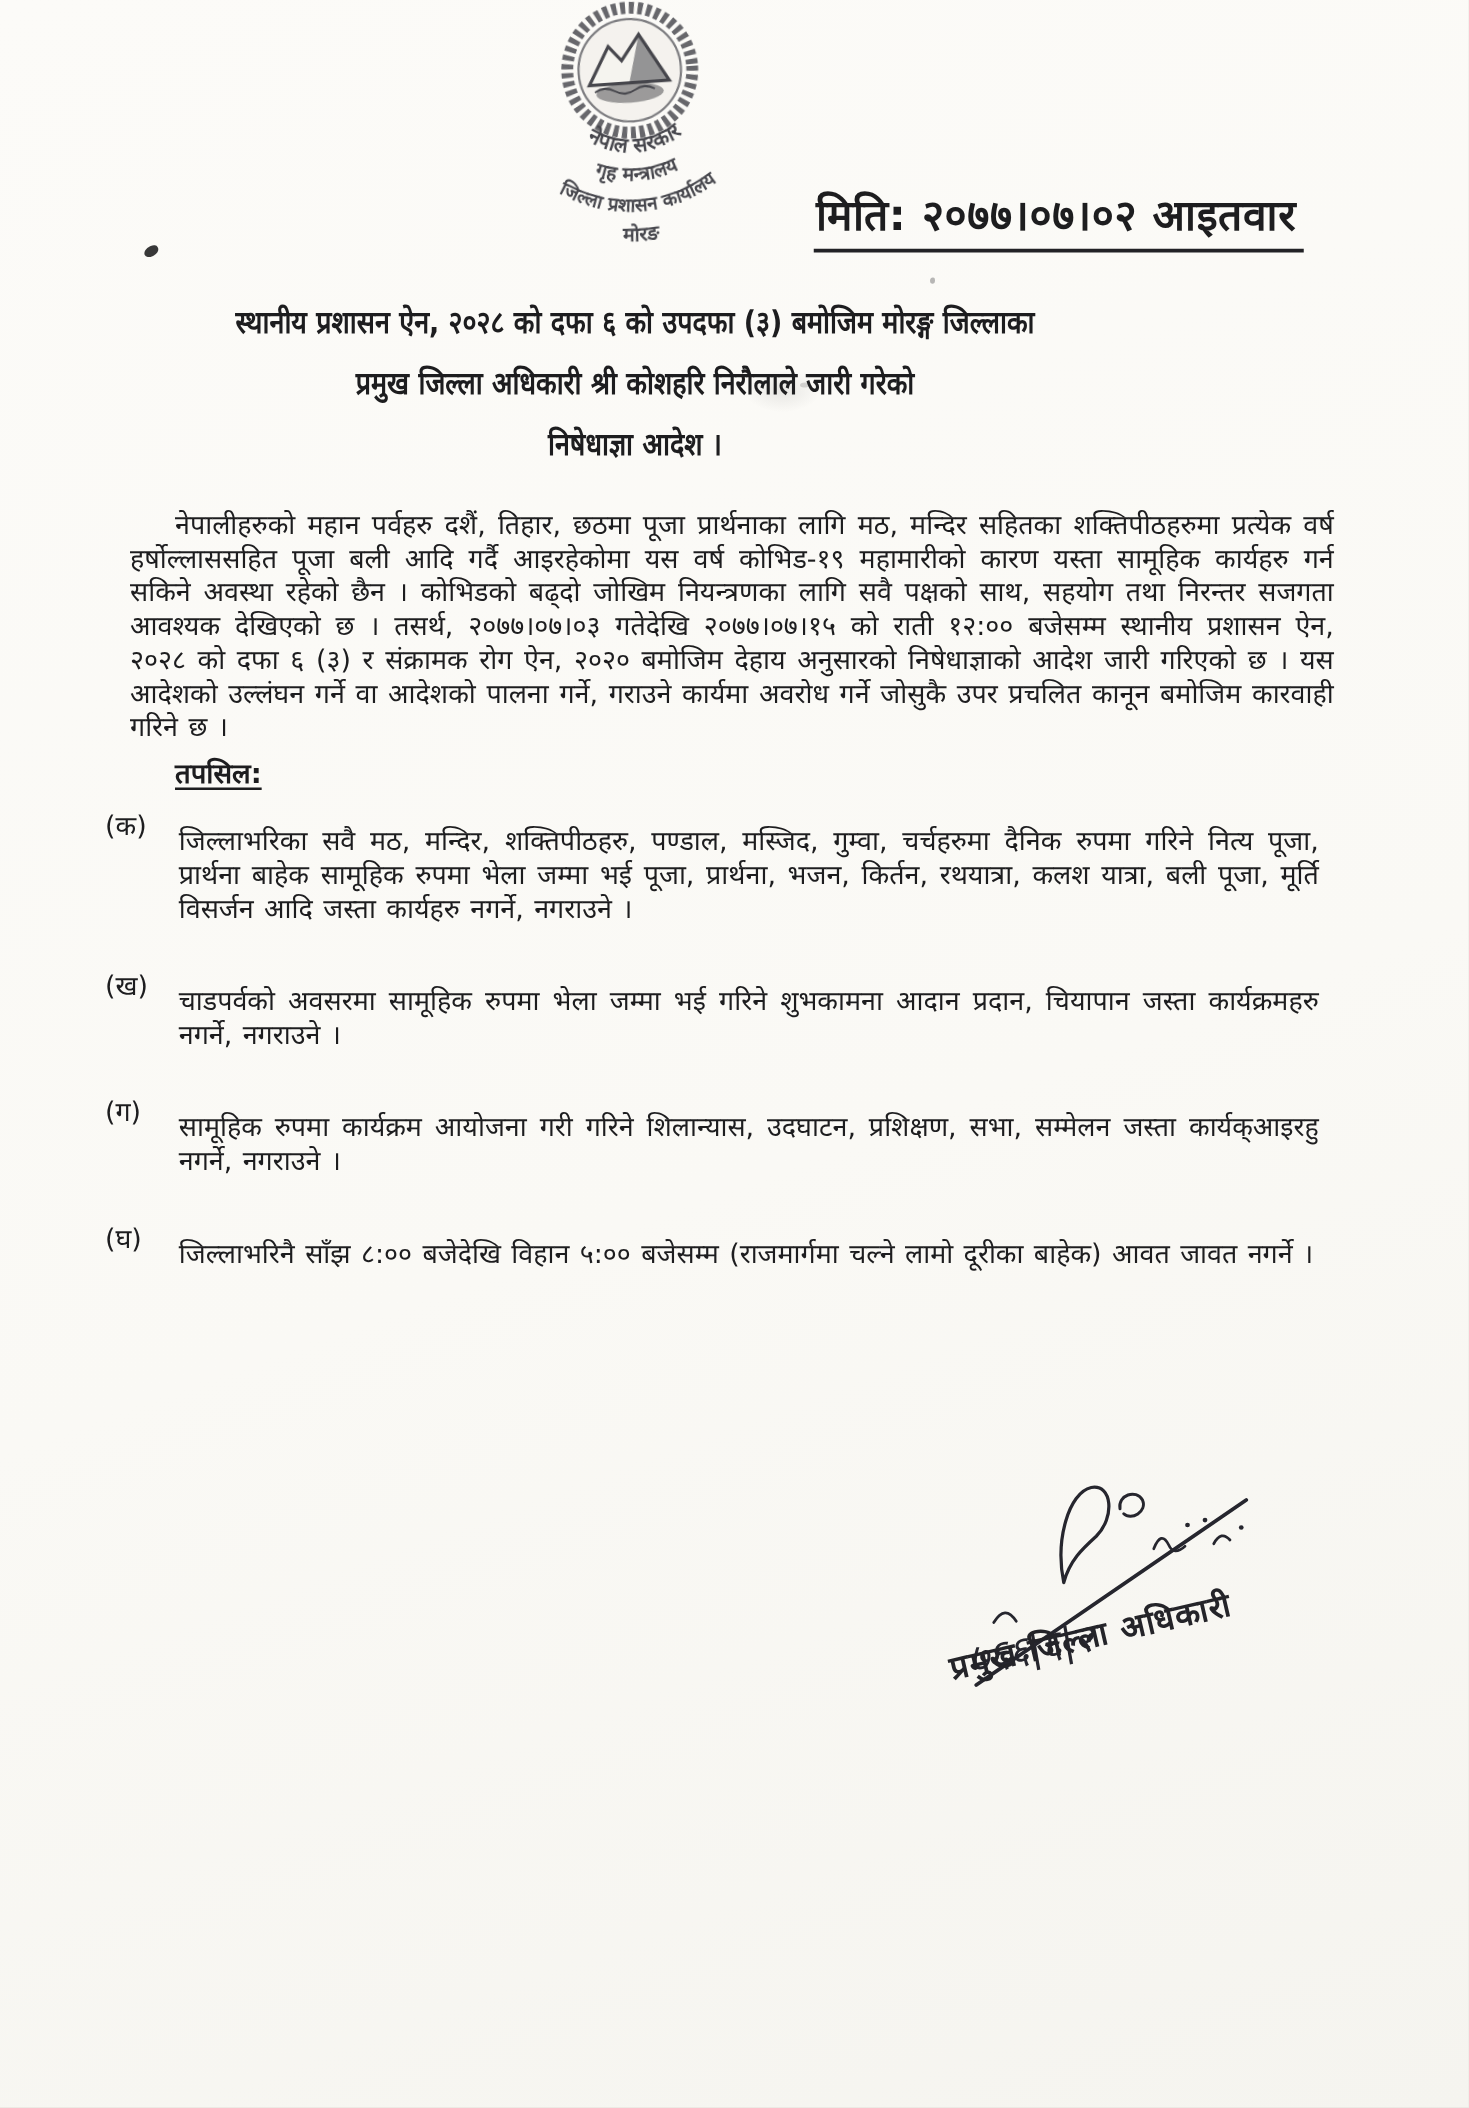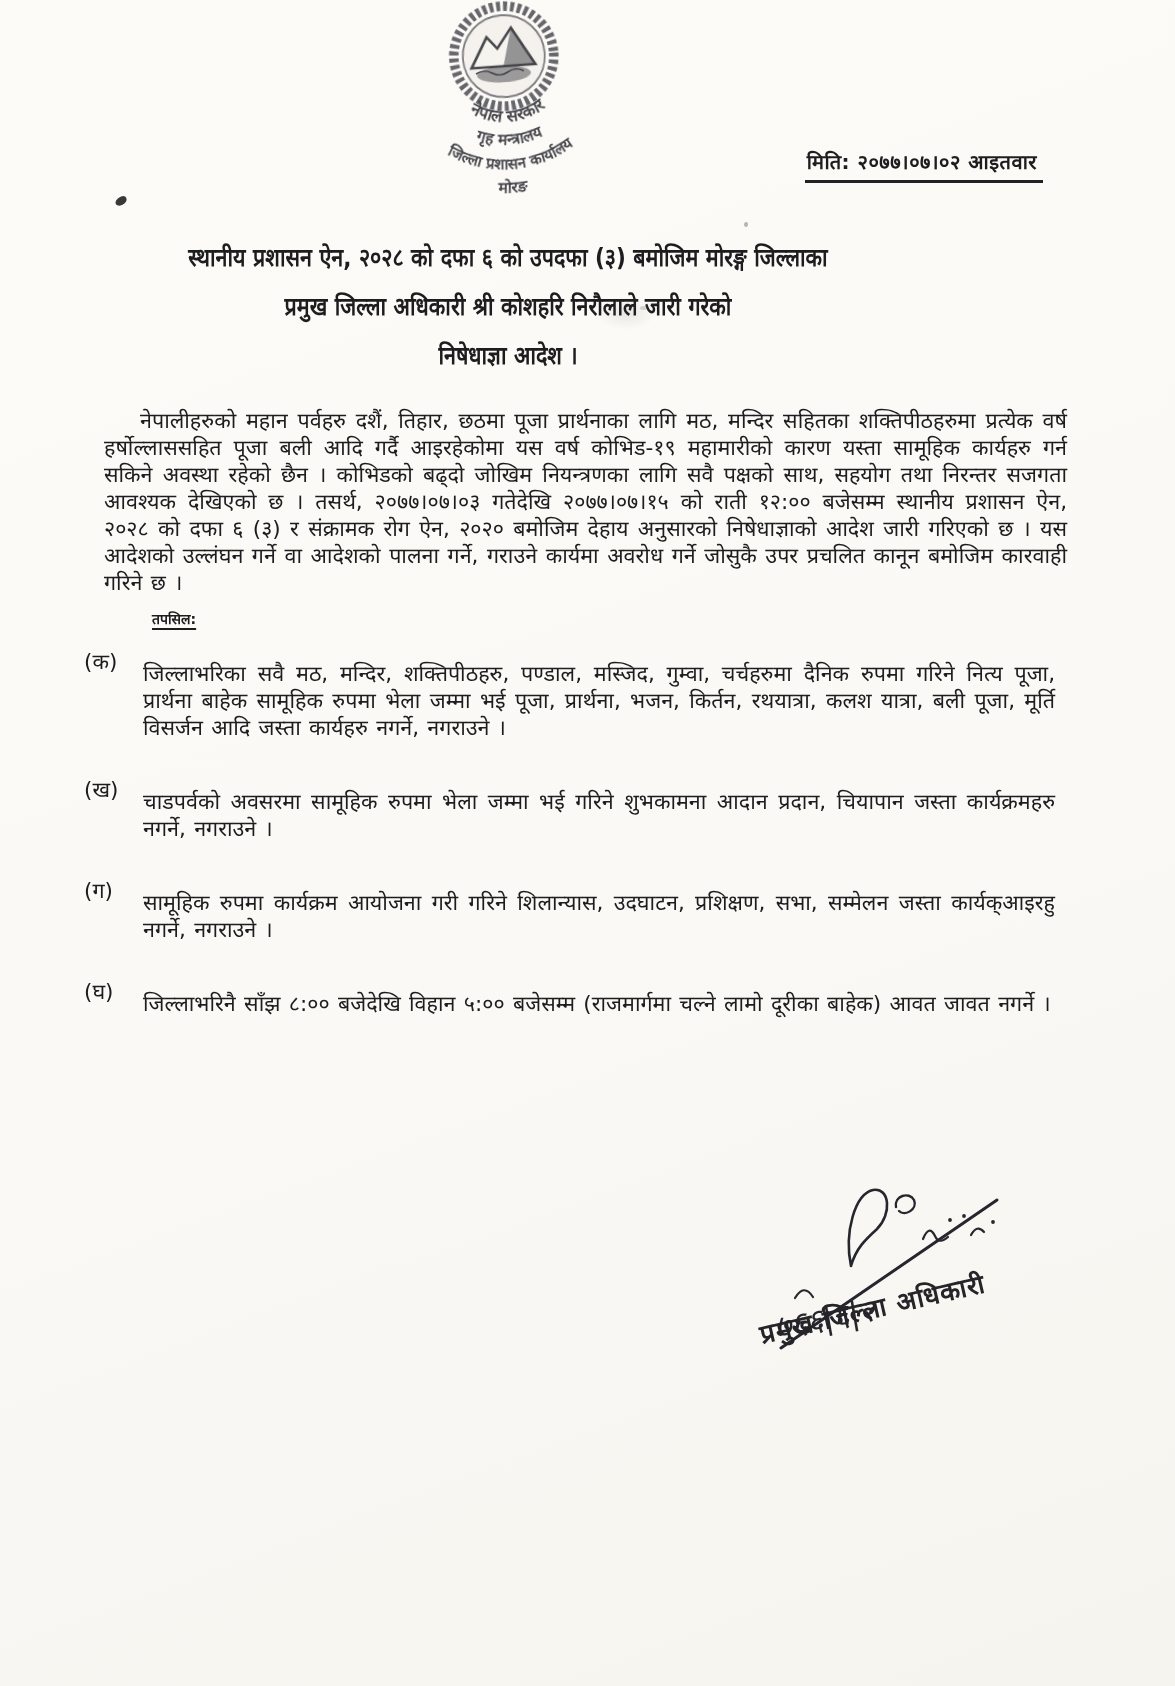--- a/index.html
+++ b/index.html
@@ -25,21 +25,21 @@
     transform: rotate(-4deg);
     opacity: .9;
     filter: blur(.35px);
   }
   .stamp-svg text { font-family: "DejaVu Sans", sans-serif; font-weight: bold; fill: #34343b; }
 
   
   .date-line {
     position: absolute;
     top: 148px; right: 132px;
-    font-size: 20px;
+    font-size: 34px;
     font-weight: bold;
     letter-spacing: .5px;
     padding: 0 6px 5px 2px;
     border-bottom: 3px solid #222226;
     white-space: nowrap;
   }
 
   
   .title-block {
     position: absolute;
@@ -65,22 +65,22 @@
     line-height: 27px;
   }
   .body-para {
     margin: 0;
     text-align: justify;
     text-indent: 36px;
     word-spacing: 1.5px;
   }
   .tapasil {
     display: inline-block;
-    margin: 10px 0 6px 48px;
-    font-size: 14px;
+    margin: 10px 0 6px 36px;
+    font-size: 22px;
     font-weight: bold;
     text-decoration: underline;
     text-decoration-thickness: 2px;
     text-underline-offset: 4px;
   }
   .items { margin-left: -20px; margin-top: 9px; }
   .item { display: flex; margin-bottom: 23px; }
   .item-label { flex: 0 0 47px; }
   .item-text { flex: 1; text-align: justify; word-spacing: 1.5px; margin: 12px; }
 

